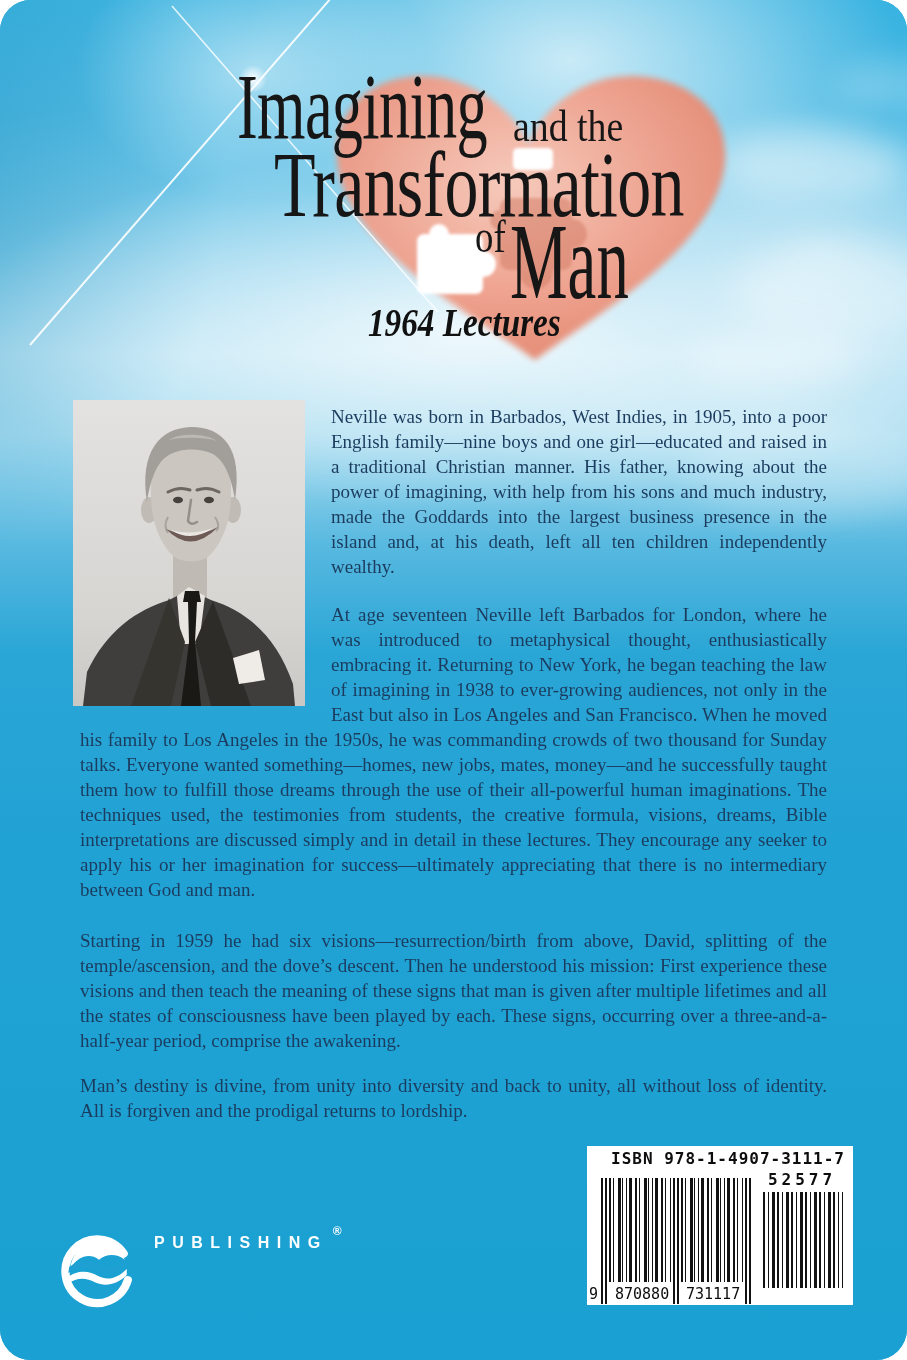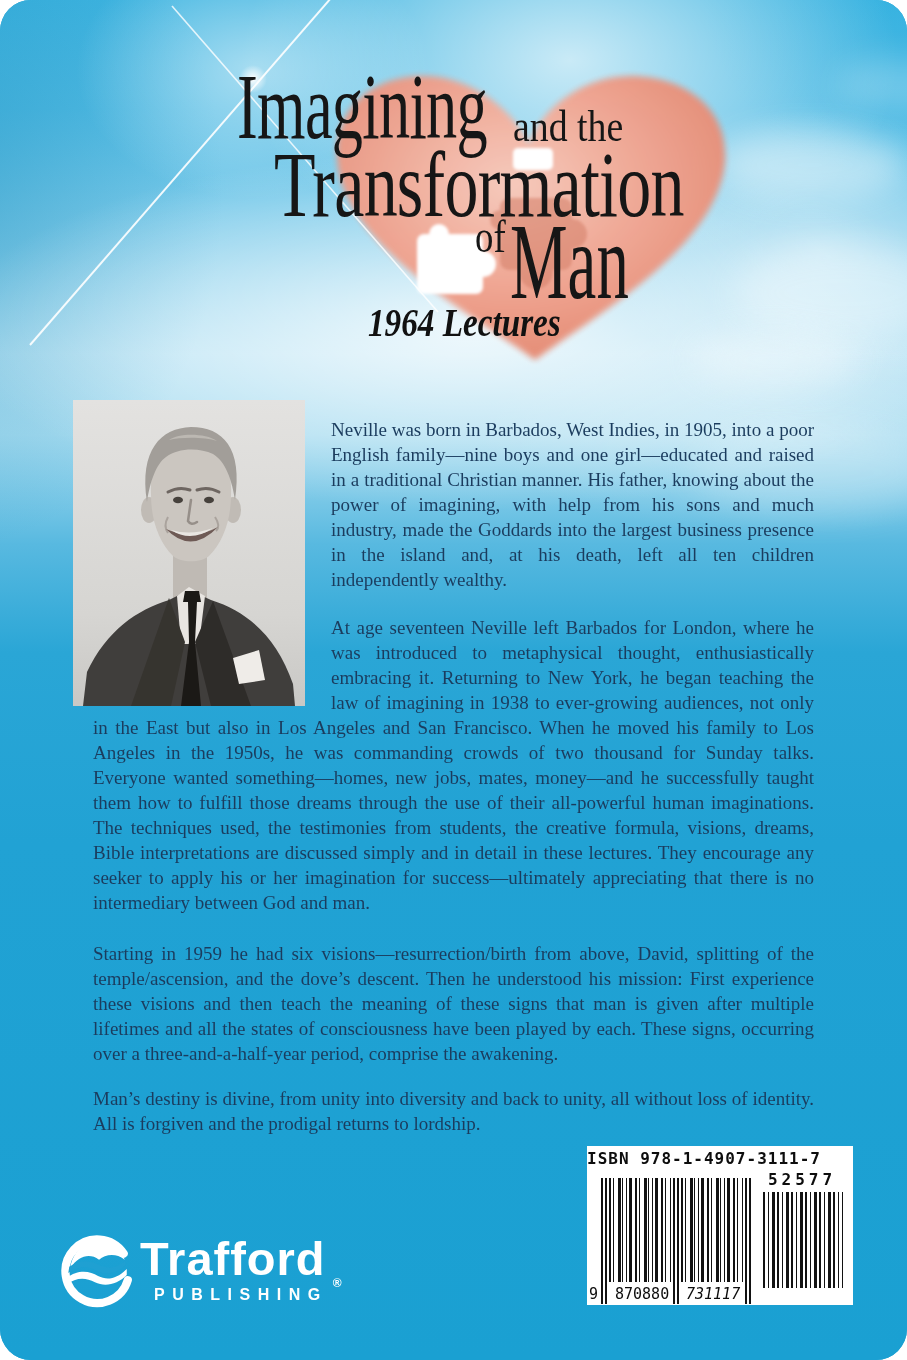--- a/index.html
+++ b/index.html
@@ -34,57 +34,57 @@
   .t-andthe{left:513px;top:104px;font-size:45px;transform:scaleX(.84);}
   .t-transformation{left:274px;top:138px;font-size:93px;transform:scaleX(.73);letter-spacing:-1px;}
   .t-of{left:475px;top:214px;font-size:46px;transform:scaleX(.80);}
   .t-man{left:510px;top:208px;font-size:108px;transform:scaleX(.60);}
   .t-sub{left:368px;top:302px;font-size:41px;font-weight:bold;font-style:italic;transform:scaleX(.81);color:#111;}
 
   
   .body-copy{position:absolute;left:76px;top:400px;width:755px;color:#1b3c5e;
     font-size:19px;line-height:25px;text-align:justify;}
   .photo-spacer{float:left;width:255px;height:312px;}
-  .body-copy p{margin:17px;}
+  .body-copy p{margin:4px;}
   .p2{margin-top:23px !important;}
   .p3{margin-top:26px !important;}
   .p4{margin-top:20px !important;}
 
   .photo{position:absolute;left:73px;top:400px;width:232px;height:306px;}
 
   
   .logo{position:absolute;left:58px;top:1233px;display:flex;align-items:flex-start;}
   .logo-mark{width:78px;height:78px;}
   .logo-text{margin-left:4px;color:#fff;font-family:"Liberation Sans",sans-serif;position:relative;}
   .logo-name{font-size:47px;font-weight:bold;letter-spacing:1px;line-height:1.1;}
   .logo-sub{font-size:16px;font-weight:bold;letter-spacing:7.5px;margin-left:14px;margin-top:1px;}
   .logo-reg{position:absolute;right:-14px;bottom:14px;font-size:12px;font-weight:bold;}
 
   
   .barcode{position:absolute;left:587px;top:1146px;width:266px;height:159px;background:#fff;color:#0d0d0d;
     font-family:"DejaVu Sans Mono",monospace;}
-  .isbn-line{position:absolute;left:0;top:3px;width:100%;font-size:16px;letter-spacing:1px;font-weight:bold;}
+  .isbn-line{position:absolute;left:0;top:3px;width:100%;text-align:center;font-size:16px;letter-spacing:1px;font-weight:bold;padding-left:8px;}
   .addon-code{position:absolute;left:172px;top:24px;width:86px;text-align:center;font-size:16px;letter-spacing:4px;font-weight:bold;}
   .guard{position:absolute;top:32px;width:2px;height:126px;background:#121212;}
   .g1{left:14px;} .g2{left:18px;} .g3{left:86px;} .g4{left:90px;} .g5{left:158px;} .g6{left:162px;}
   .bars{position:absolute;top:32px;height:104px;
     background-image:repeating-linear-gradient(90deg,
       #121212 0px,#121212 2px,#fff 2px,#fff 4px,
       #121212 4px,#121212 5px,#fff 5px,#fff 9px,
       #121212 9px,#121212 12px,#fff 12px,#fff 13px,
       #121212 13px,#121212 14px,#fff 14px,#fff 17px,
       #121212 17px,#121212 18px,#fff 18px,#fff 20px,
       #121212 20px,#121212 23px,#fff 23px,#fff 26px);}
   .bars-left{left:22px;width:62px;}
   .bars-right{left:94px;width:62px;}
   .bars-supp{position:absolute;left:176px;top:46px;width:80px;height:96px;
     background-image:repeating-linear-gradient(90deg,
       #121212 0 2px,#fff 2px 5px,#121212 5px 6px,#fff 6px 9px,#121212 9px 12px,#fff 12px 14px);}
   .ean-digit{position:absolute;top:139px;font-size:15px;background:#fff;padding:0 2px;}
-  .d-lead{left:0px;} .d-left{left:26px;} .d-right{left:97px;font-style:italic;}
+  .d-lead{left:0px;} .d-left{left:26px;} .d-right{left:97px;}
 </style>
 </head>
 <body>
 
 <div class="cover">
 
   <div class="sky"></div>
   <div class="cloud c1"></div>
   <div class="cloud c2"></div>
   <div class="cloud c3"></div>
@@ -188,21 +188,20 @@
   </div>
 
   <div class="logo">
     <svg class="logo-mark" viewBox="0 0 76 76">
       <path d="M64,20 A31,31 0 1,0 68,46" fill="none" stroke="#ffffff" stroke-width="8" stroke-linecap="round"></path>
       <path d="M12,34 C14,19 25,9 38,8 C52,9 62,17 65,26 C56,19 46,21 40,26 C30,19 20,23 12,34 Z" fill="#ffffff"></path>
       <path d="M8,44 C20,35 31,37 39,42 C49,47 58,44 67,35 L67,41 C58,50 46,53 36,48 C27,43 18,43 8,50 Z" fill="#ffffff"></path>
       <path d="M11,33 C22,25 32,27 40,31 C50,36 59,33 65,27 L66,31 C58,39 48,42 38,37 C29,32 20,32 10,39 Z" fill="#1fa0d2"></path>
     </svg>
     <div class="logo-text">
-      <div class="logo-name">Trafford</div>
       <div class="logo-sub">PUBLISHING</div>
       <span class="logo-reg">®</span>
     </div>
   </div>
 
   <div class="barcode">
     <div class="isbn-line">ISBN 978-1-4907-3111-7</div>
     <div class="addon-code">52577</div>
     <div class="guard g1"></div>
     <div class="guard g2"></div>

